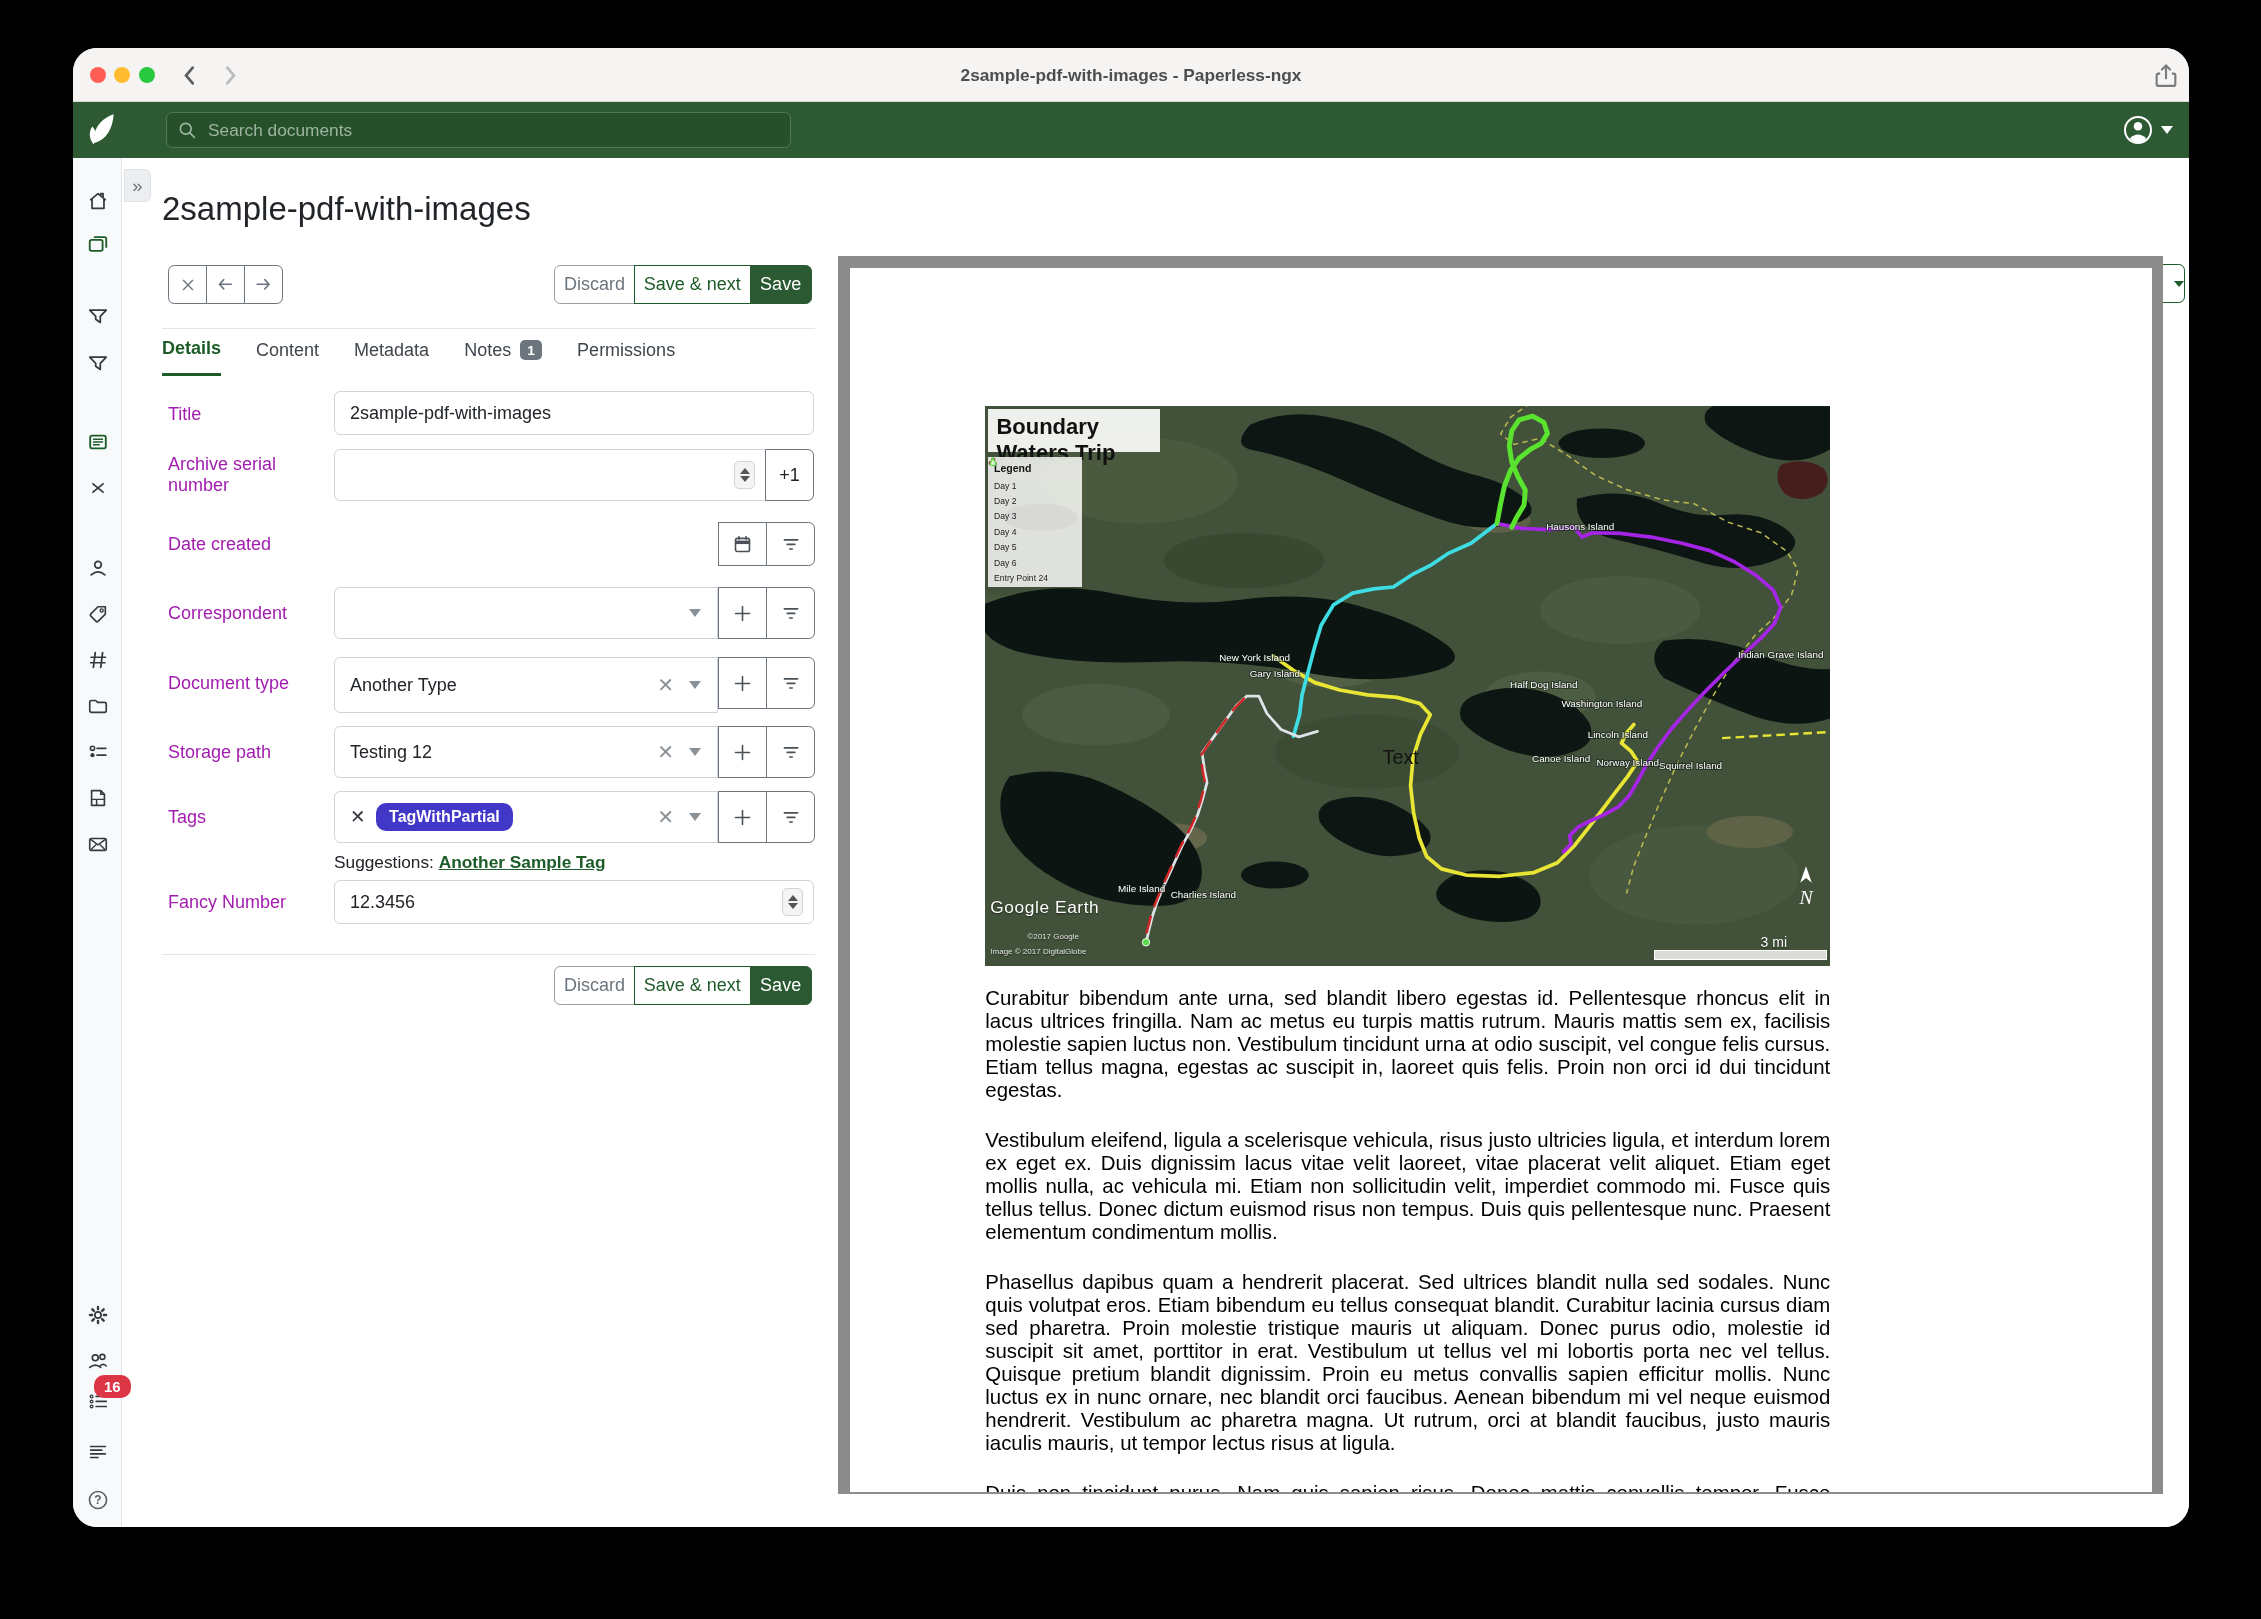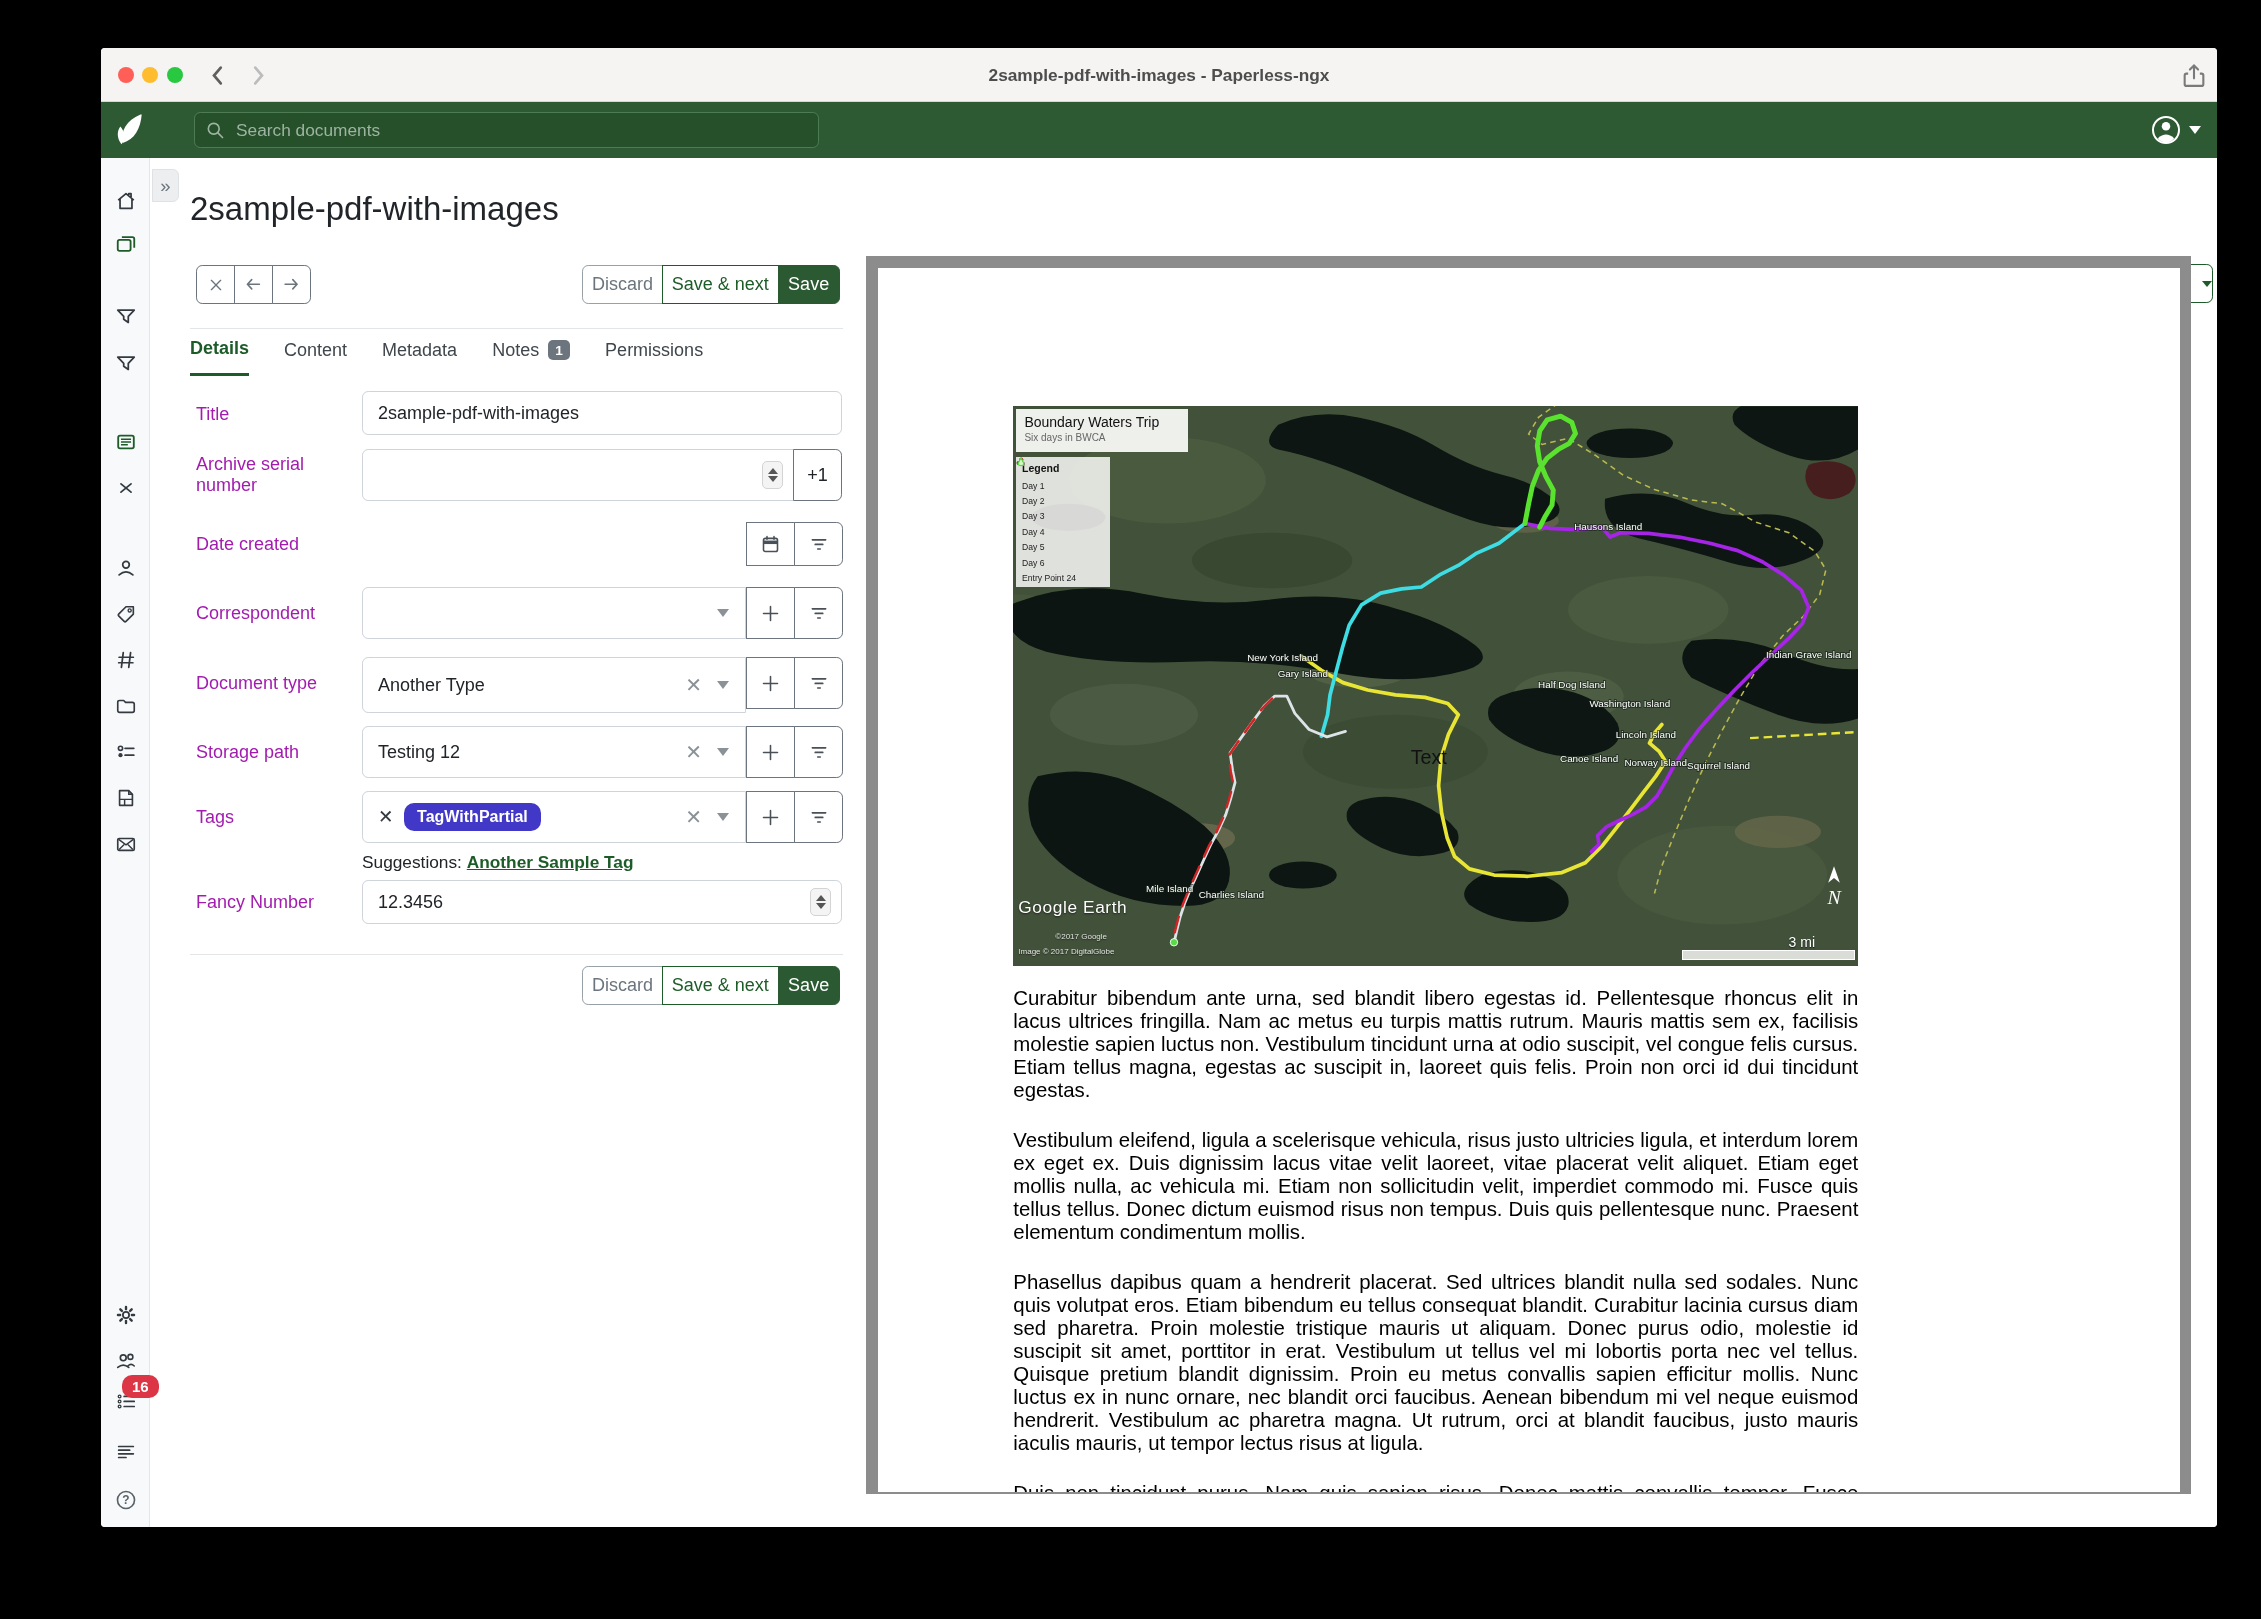--- a/index.html
+++ b/index.html
@@ -2,22 +2,22 @@
 <html style="font-size:10px"><head>
 <meta charset="utf-8">
 <style>
   * { margin:0; padding:0; box-sizing:border-box; }
   html,body { width:2261px; height:1619px; }
   body { background:#000; font-family:"Liberation Sans","DejaVu Sans",sans-serif; position:relative; }
   .abs { position:absolute; }
 
   
   .window { position:absolute; left:73px; top:48px; width:2116px; height:1479px;
-            background:#fff; border-radius:4px; overflow:hidden;
-            box-shadow:0 25px 74px rgba(0,0,0,.65);margin-left:28px; }
+            background:#fff; border-radius:24px; overflow:hidden;
+            box-shadow:0 25px 74px rgba(0,0,0,.65); }
 
   
   .titlebar { position:absolute; left:0; top:0; right:0; height:54px; background:#f6f4f3; border-bottom:0.6px solid #d9d7d6; }
   .tl-dot { position:absolute; top:19px; width:16px; height:16px; border-radius:50%; }
   .title-text { position:absolute; left:0; right:0; top:0; height:54px; line-height:54px; text-align:center;
                 font-size:17.3px; font-weight:bold; color:#4d4d4d; }
   .tb-ic { position:absolute; top:13.6px; }
 
   
   .navbar { position:absolute; left:0; top:54px; right:0; height:56px; background:#2d5a33; }
@@ -82,21 +82,21 @@
   .page-in { width:73px; height:100%; border:none; border-left:1.2px solid #dee2e6; border-right:1.2px solid #dee2e6;
              font-size:18px; text-align:left; padding-left:12.3px; outline:none; font-family:inherit; color:#212529;}
 
   
   .preview { position:absolute; left:765px; top:208px; width:1325px; height:1238px; background:#8c8c8c;
              padding:12.3px 11px 2.5px 12.3px; }
   .page { width:100%; height:100%; background:#fff; position:relative; overflow:hidden; }
   .map { position:absolute; left:135px; top:138px; width:845px; height:560px; background:#42523a; overflow:hidden; }
   .map svg { position:absolute; left:0; top:0; }
   .map-box { position:absolute; background:rgba(252,252,250,0.93); color:#111; }
-  .map-title { font-size:14px; font-weight:normal; }
+  .map-title { font-size:22px; font-weight:bold; }
   .map-sub { font-size:10px; color:#666; margin-top:2.5px; }
   .leg-title { font-size:10.5px; font-weight:bold; margin-bottom:3.7px; }
   .leg-row { display:flex; align-items:center; gap:5px; font-size:8.6px; color:#222; height:15.4px; }
   .isl { font-size:16px; fill:#fff; paint-order:stroke; stroke:rgba(20,30,22,.65); stroke-width:3px; text-anchor:middle;
          font-family:"Liberation Sans","DejaVu Sans",sans-serif; }
   .ge-mark { position:absolute; left:5px; top:491px; color:#fff; font-size:17.3px; letter-spacing:0.6px; text-shadow:0 0.6px 1.9px rgba(0,0,0,.6); }
   .ge-c1 { position:absolute; left:5px; top:526px; color:rgba(255,255,255,.85); font-size:8px; text-shadow:0 0.6px 1.2px rgba(0,0,0,.6);padding-left:37px;}
   .ge-c2 { position:absolute; left:5px; top:541px; color:rgba(255,255,255,.85); font-size:8px; text-shadow:0 0.6px 1.2px rgba(0,0,0,.6);}
   .scalebar { position:absolute; left:669px; top:544px; width:173px; height:10px; background:rgba(255,255,255,.8);
               border:0.6px solid #fff; }

